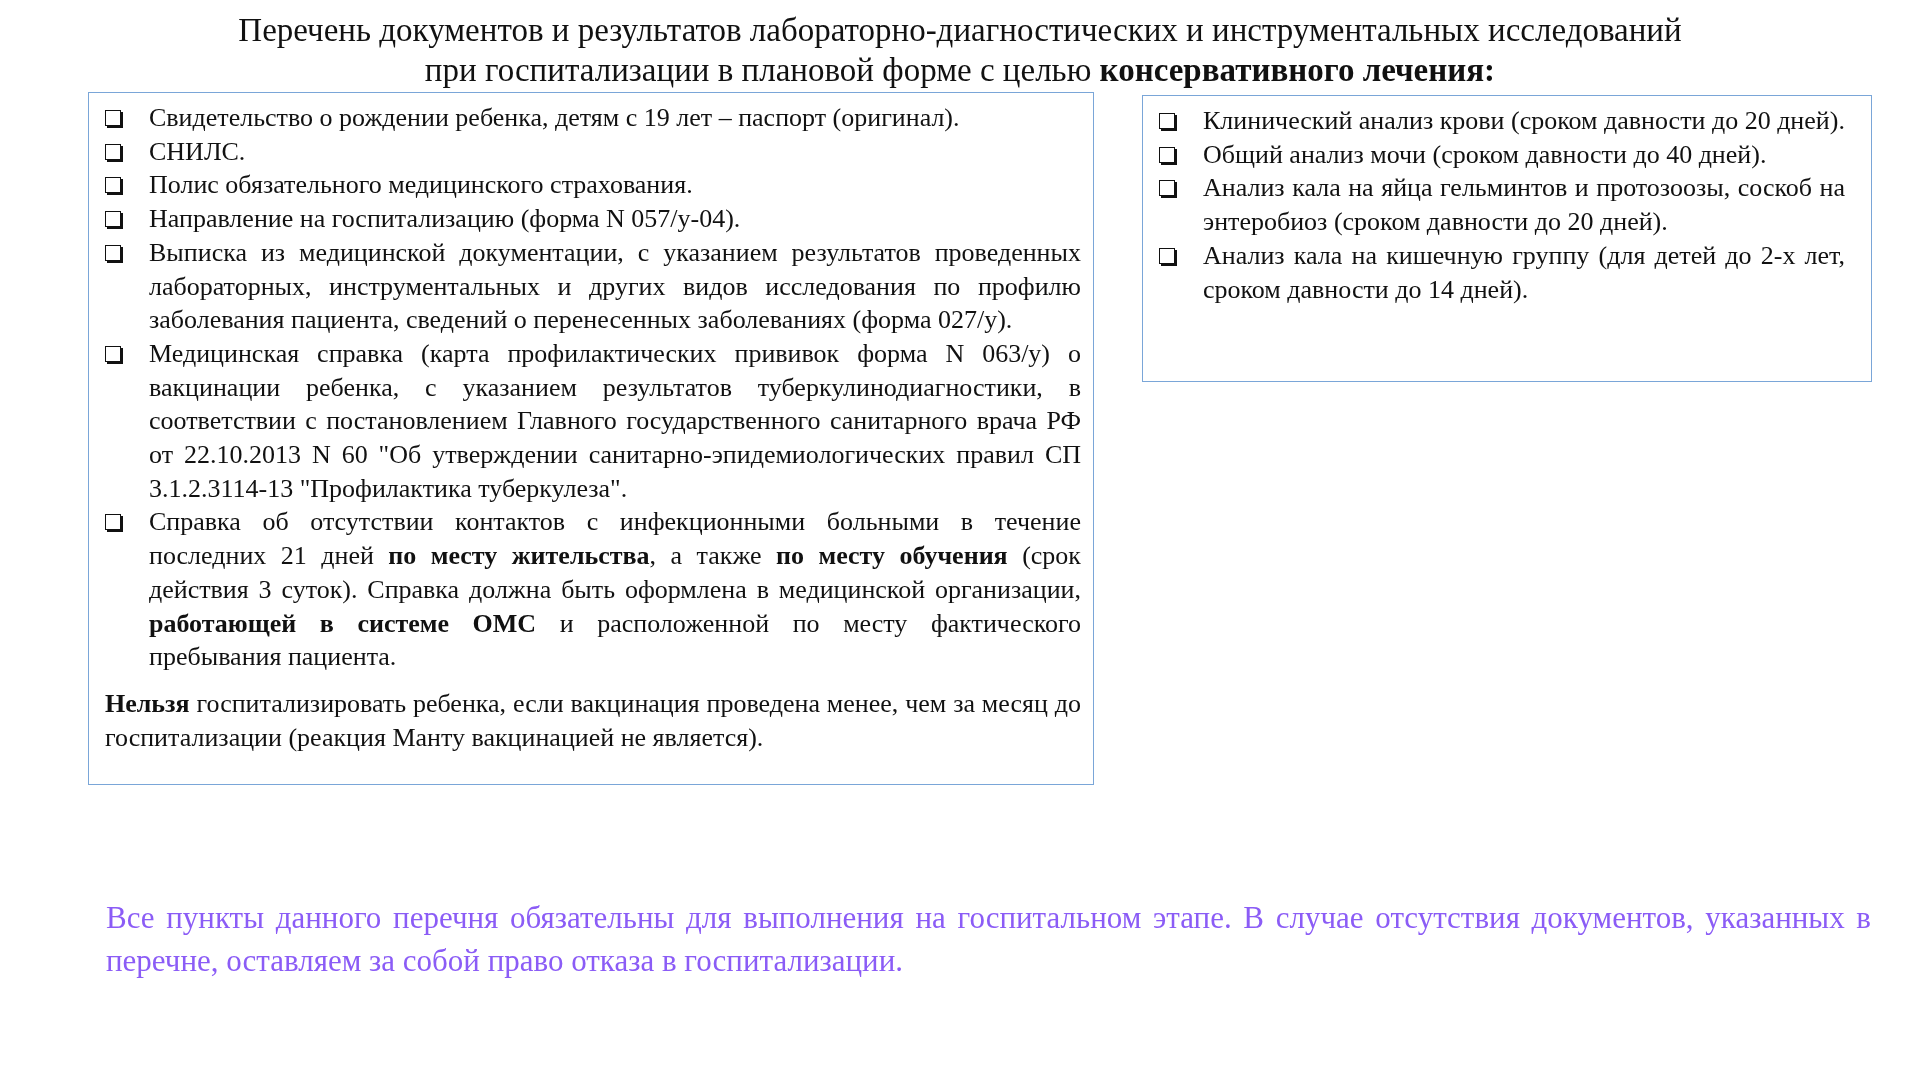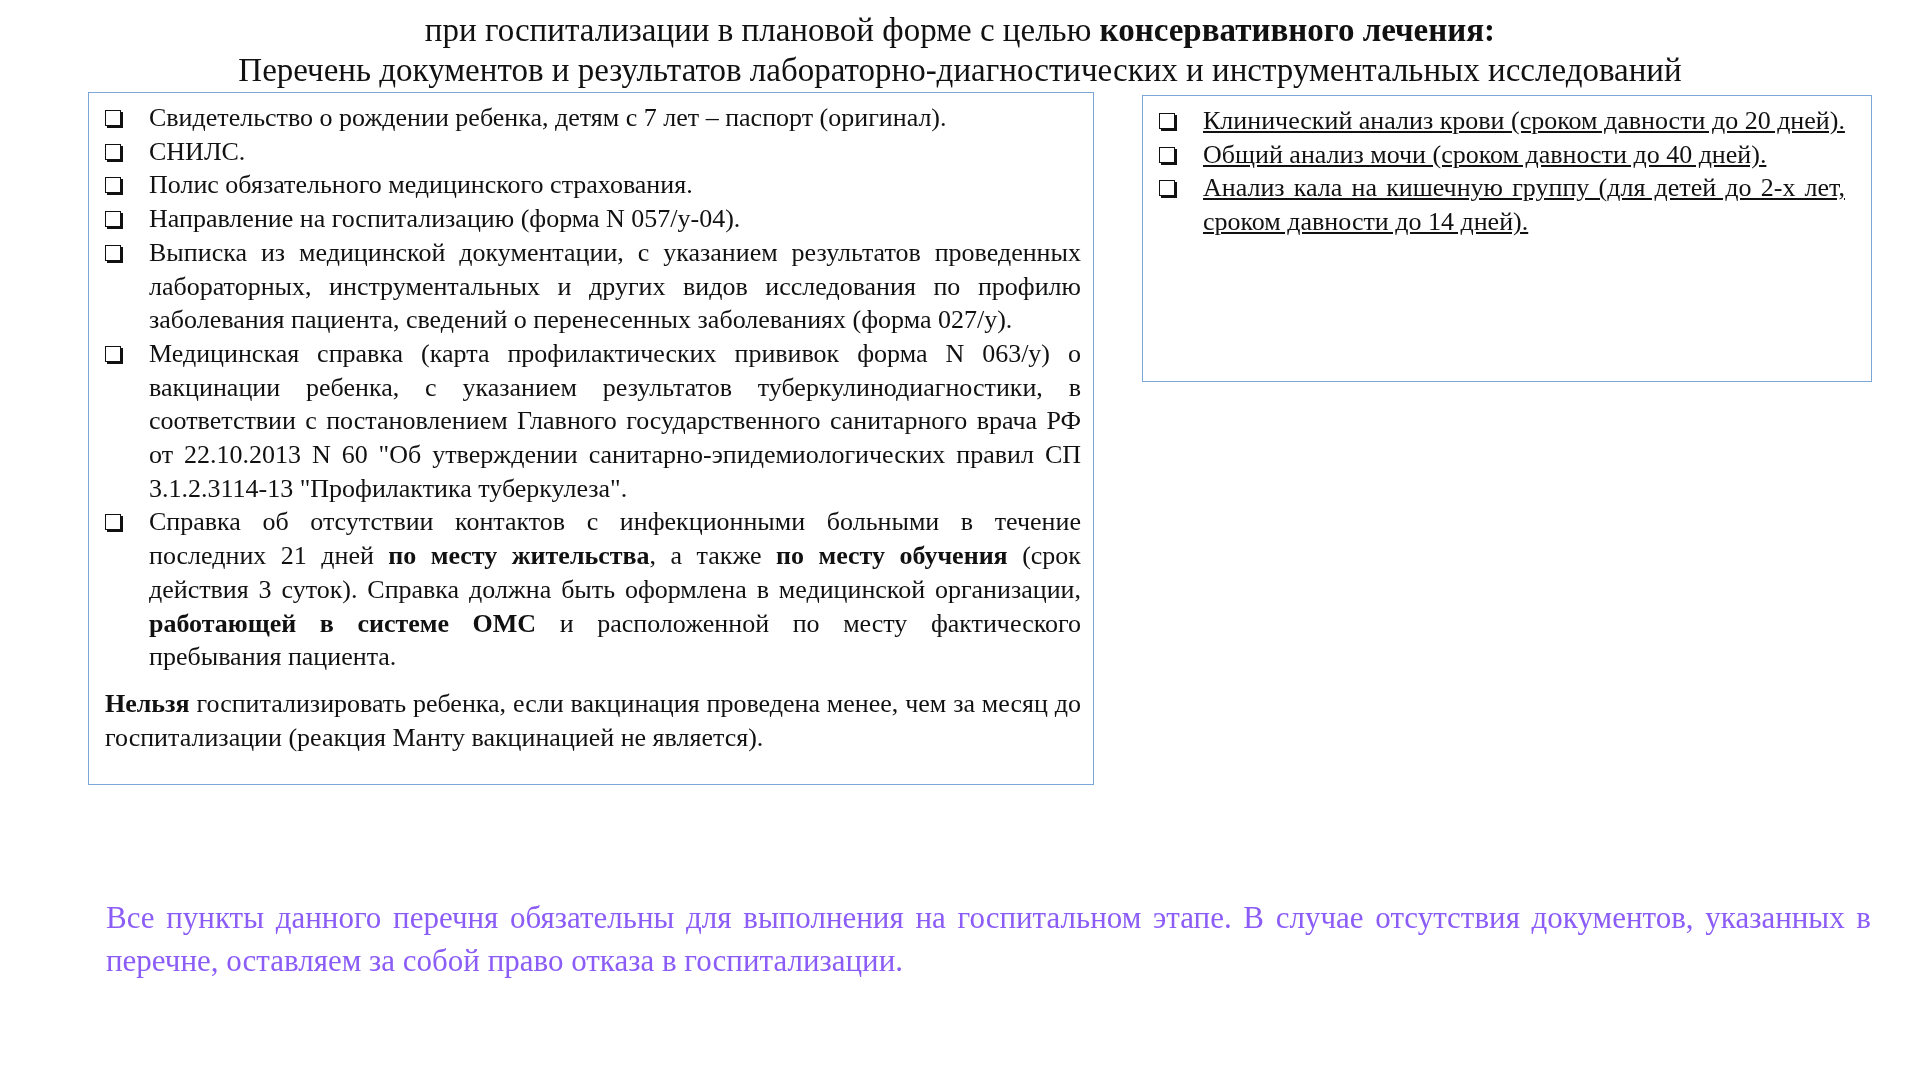--- a/index.html
+++ b/index.html
@@ -9,58 +9,59 @@
   }
   .title {
     position:absolute; left:0; top:10px; width:1920px; text-align:center;
     font-size:33px; line-height:40px; color:#111;
   }
   .title b { font-weight:bold; }
   .box {
     position:absolute; border:1.5px solid #7aa6d8; background:#fff; box-sizing:border-box;
   }
   .box-left { left:88px; top:92px; width:1006px; height:693px; padding:8px 12px 0 16px; }
-  .box-right { left:1142px; top:95px; width:730px; height:287px; padding:8px 26px 0 16px;text-decoration:underline; }
+  .box-right { left:1142px; top:95px; width:730px; height:287px; padding:8px 26px 0 16px; }
   ul.list { list-style:none; margin:0; padding:0; }
   ul.list li {
     position:relative; padding-left:44px; font-size:26px; line-height:33.7px;
     text-align:justify;
   }
   ul.list li .cb {
     position:absolute; left:0; top:9px; width:16px; height:16px;
     border:1.8px solid #111; box-shadow:2px 2px 0 #111; box-sizing:border-box; background:#fff;
   }
   .note { font-size:26px; line-height:33.7px; text-align:justify; margin-top:13px; }
   .warning {
     position:absolute; left:106px; top:896px; width:1765px;
     color:#8b5cf6; font-size:31px; line-height:43px; text-align:justify;
   }
 </style>
 </head>
 <body>
 
 <div class="title">
+  <div>Перечень документов и результатов лабораторно-диагностических и инструментальных исследований</div>
   <div><span>при госпитализации в плановой форме с целью </span><b>консервативного лечения:</b></div>
-  <div>Перечень документов и результатов лабораторно-диагностических и инструментальных исследований</div>
 </div>
 
 <div class="box box-left">
   <ul class="list">
-    <li><span class="cb"></span><span>Свидетельство о рождении ребенка, детям с 7 лет – паспорт (оригинал).</span></li>
+    <li><span class="cb"></span><span>Свидетельство о рождении ребенка, детям с 19 лет – паспорт (оригинал).</span></li>
     <li><span class="cb"></span><span>СНИЛС.</span></li>
     <li><span class="cb"></span><span>Полис обязательного медицинского страхования.</span></li>
     <li><span class="cb"></span><span>Направление на госпитализацию (форма N 057/у-04).</span></li>
     <li><span class="cb"></span><span>Выписка из медицинской документации, с указанием результатов проведенных лабораторных, инструментальных и других видов исследования по профилю заболевания пациента, сведений о перенесенных заболеваниях (форма 027/у).</span></li>
     <li><span class="cb"></span><span>Медицинская справка (карта профилактических прививок форма N 063/у) о вакцинации ребенка, с указанием результатов туберкулинодиагностики, в соответствии с постановлением Главного государственного санитарного врача РФ от 22.10.2013 N 60 "Об утверждении санитарно-эпидемиологических правил СП 3.1.2.3114-13 "Профилактика туберкулеза".</span></li>
     <li><span class="cb"></span><span><span>Справка об отсутствии контактов с инфекционными больными в течение последних 21 дней </span><b>по месту жительства</b><span>, а также </span><b>по месту обучения</b><span> (срок действия 3 суток). Справка должна быть оформлена в медицинской организации, </span><b>работающей в системе ОМС</b><span> и расположенной по месту фактического пребывания пациента.</span></span></li>
   </ul>
   <div class="note"><b>Нельзя</b><span> госпитализировать ребенка, если вакцинация проведена менее, чем за месяц до госпитализации (реакция Манту вакцинацией не является).</span></div>
 </div>
 
 <div class="box box-right">
   <ul class="list">
     <li><span class="cb"></span><span>Клинический анализ крови (сроком давности до 20 дней).</span></li>
     <li><span class="cb"></span><span>Общий анализ мочи (сроком давности до 40 дней).</span></li>
+    <li><span class="cb"></span><span>Анализ кала на яйца гельминтов и протозоозы, соскоб на энтеробиоз (сроком давности до 20 дней).</span></li>
     <li><span class="cb"></span><span>Анализ кала на кишечную группу (для детей до 2-х лет, сроком давности до 14 дней).</span></li>
   </ul>
 </div>
 
 <div class="warning">Все пункты данного перечня обязательны для выполнения на госпитальном этапе. В случае отсутствия документов, указанных в перечне, оставляем за собой право отказа в госпитализации.</div>
 
 </body></html>

